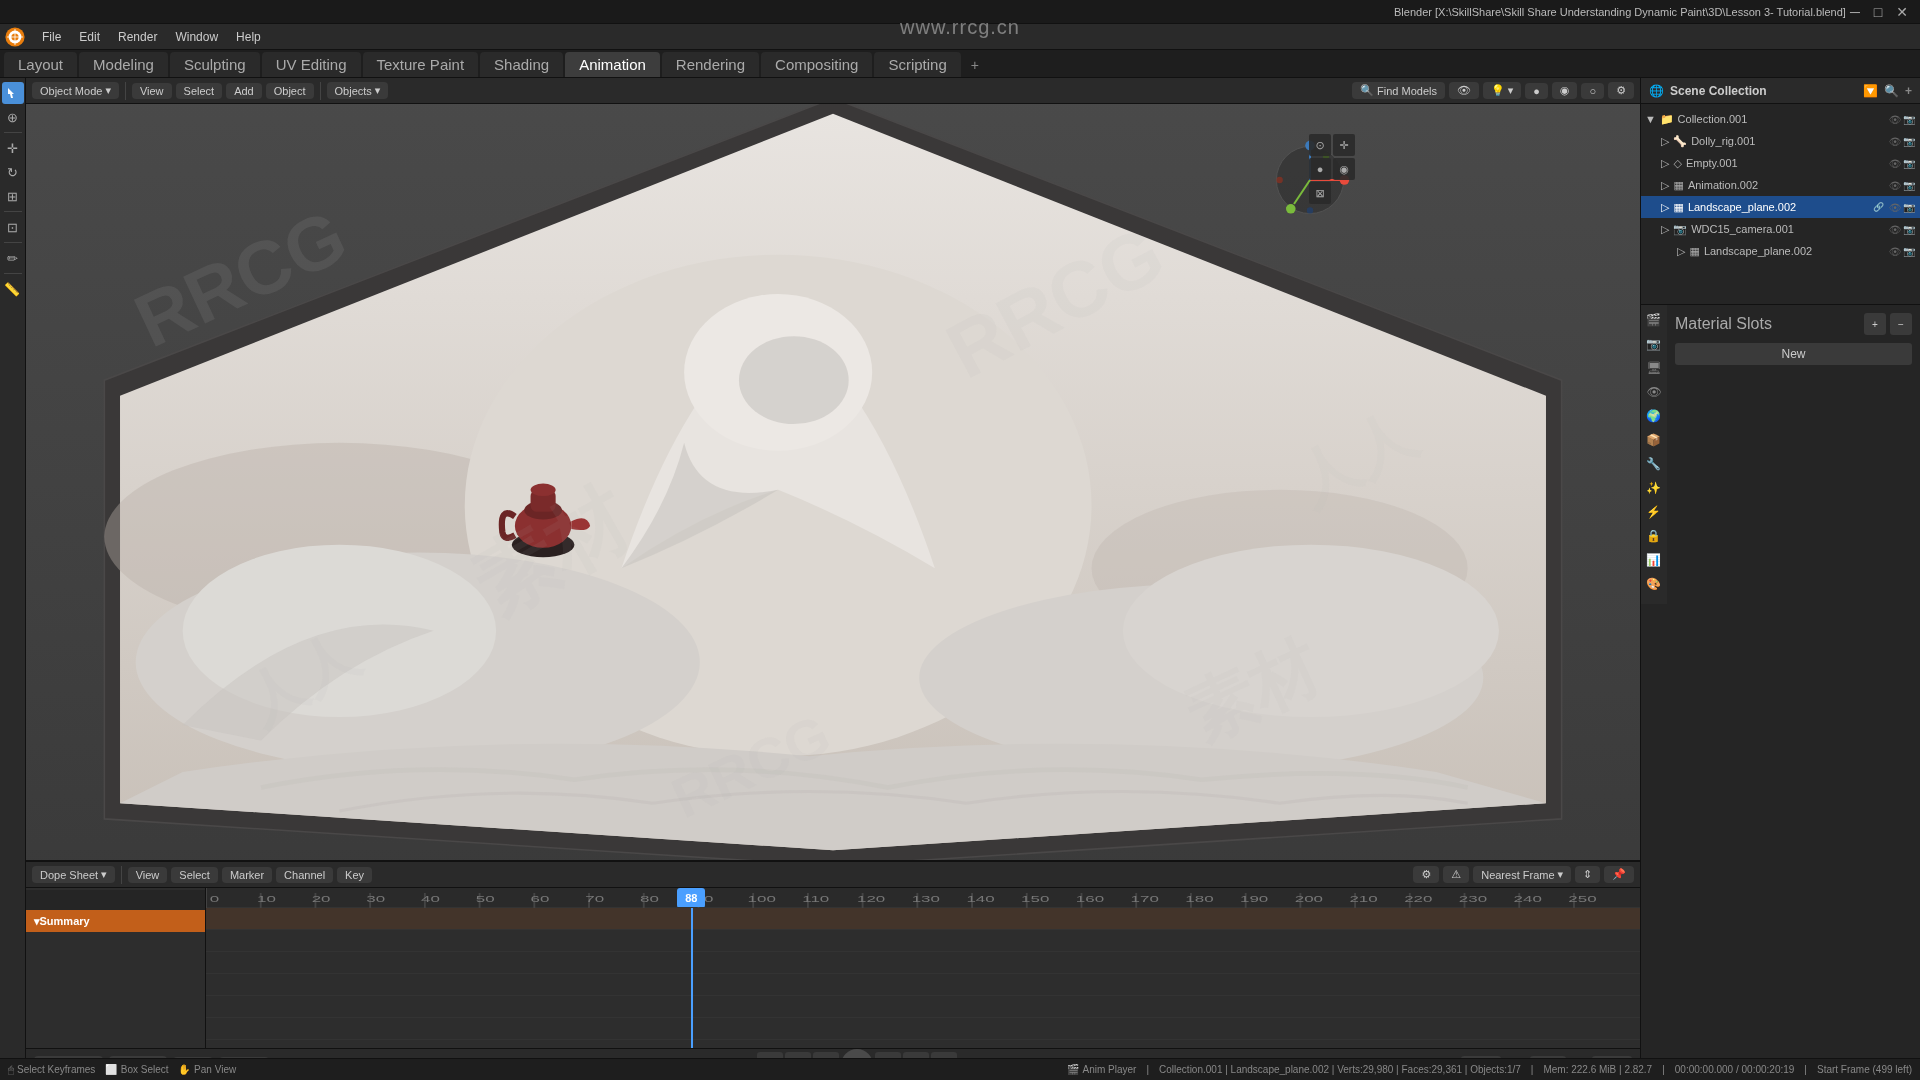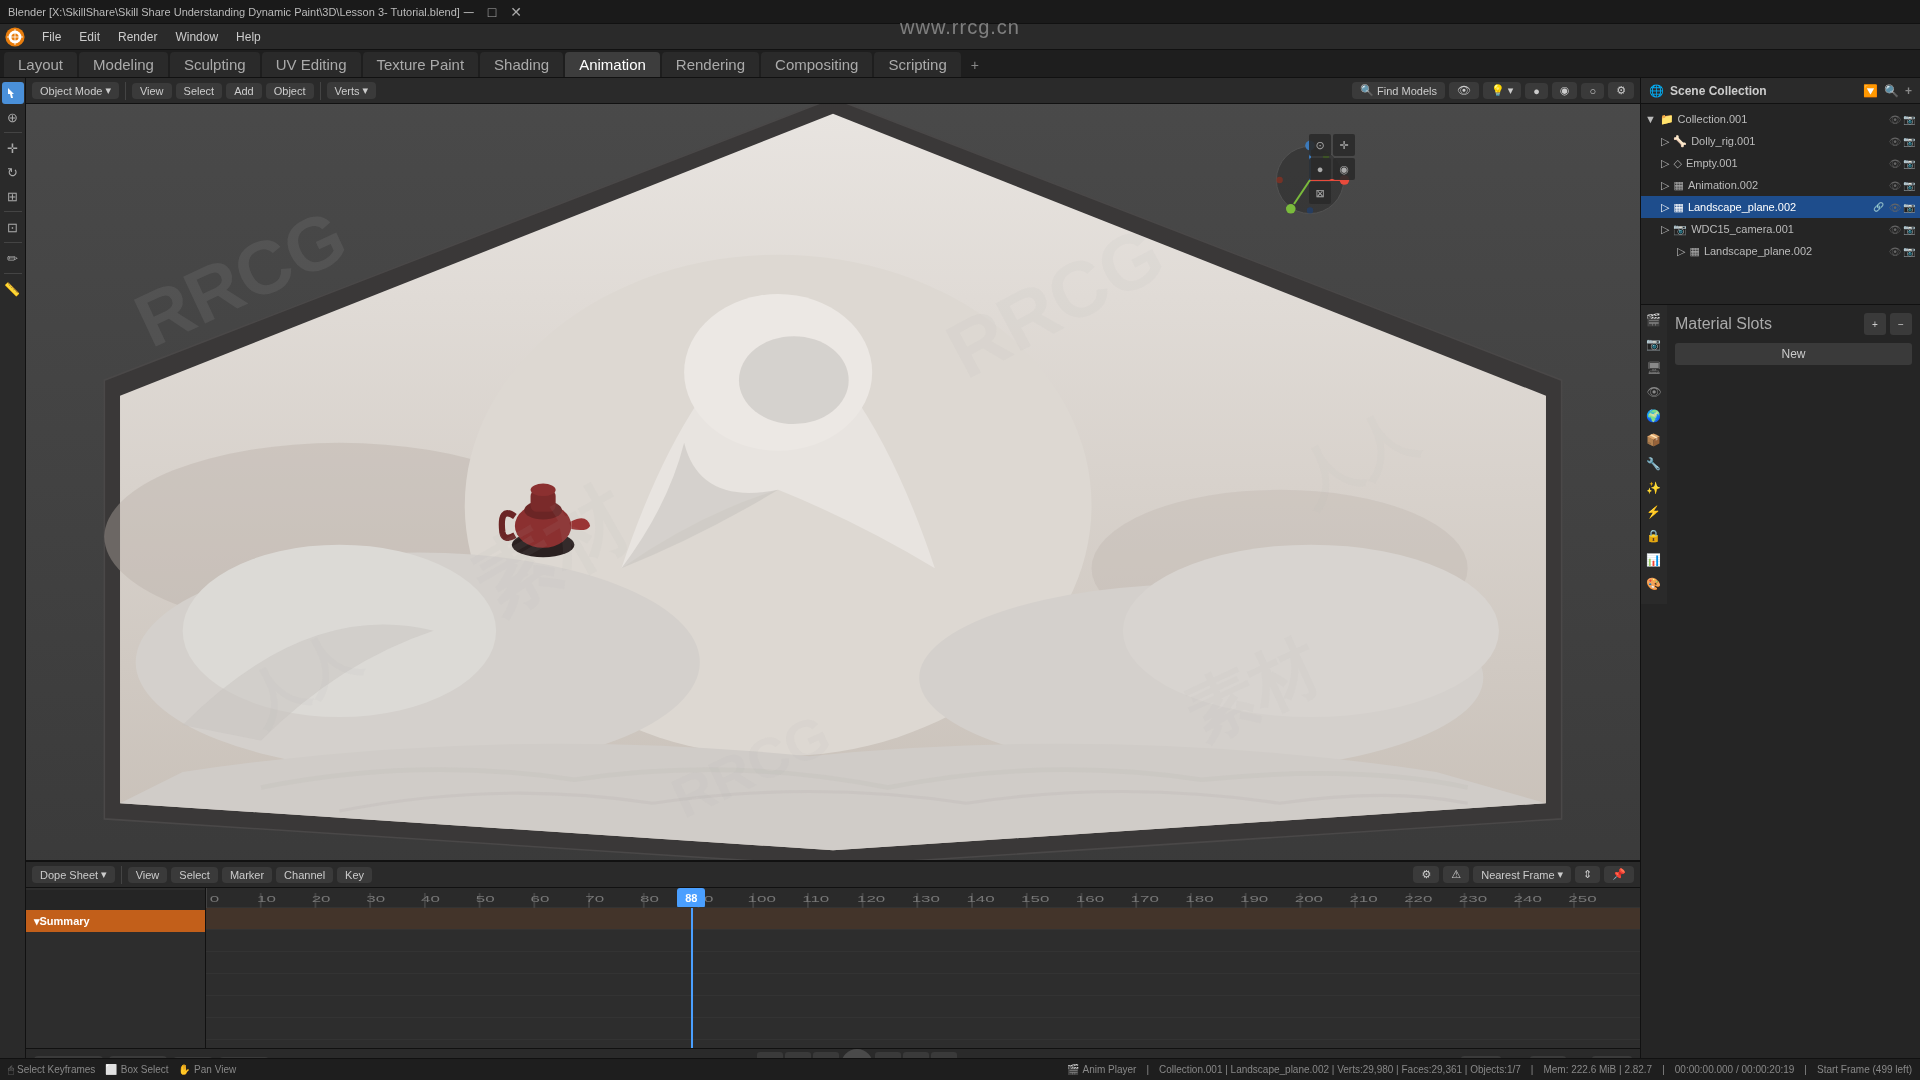--- a/index.html
+++ b/index.html
@@ -13,21 +13,21 @@
       color: #ccc;
       user-select: none;
     }
 
     
     #title-bar {
       height: 24px;
       background: #1a1a1a;
       display: flex;
       align-items: center;
-      justify-content: flex-start;
+      justify-content: flex-end;
       padding: 0 8px;
       border-bottom: 1px solid #111;
     }
     #title-bar .title {
       font-size: 11px;
       color: #bbb;
     }
     #title-bar .controls {
       display: flex;
       gap: 6px;
@@ -580,21 +580,21 @@
           <span>Select</span>
         </button>
         <button class="vh-btn">
           <span>Add</span>
         </button>
         <button class="vh-btn">
           <span>Object</span>
         </button>
         <div class="vh-separator"></div>
         <button class="vh-btn">
-          <span>Verts</span> ▾
+          <span>Objects</span> ▾
         </button>
         <div style="flex:1;"></div>
         <button class="vh-btn">
           🔍 <span>Find Models</span>
         </button>
         <button class="vh-btn">👁</button>
         <button class="vh-btn">💡 ▾</button>
         <button class="vh-btn">●</button>
         <button class="vh-btn">◉</button>
         <button class="vh-btn">○</button>

